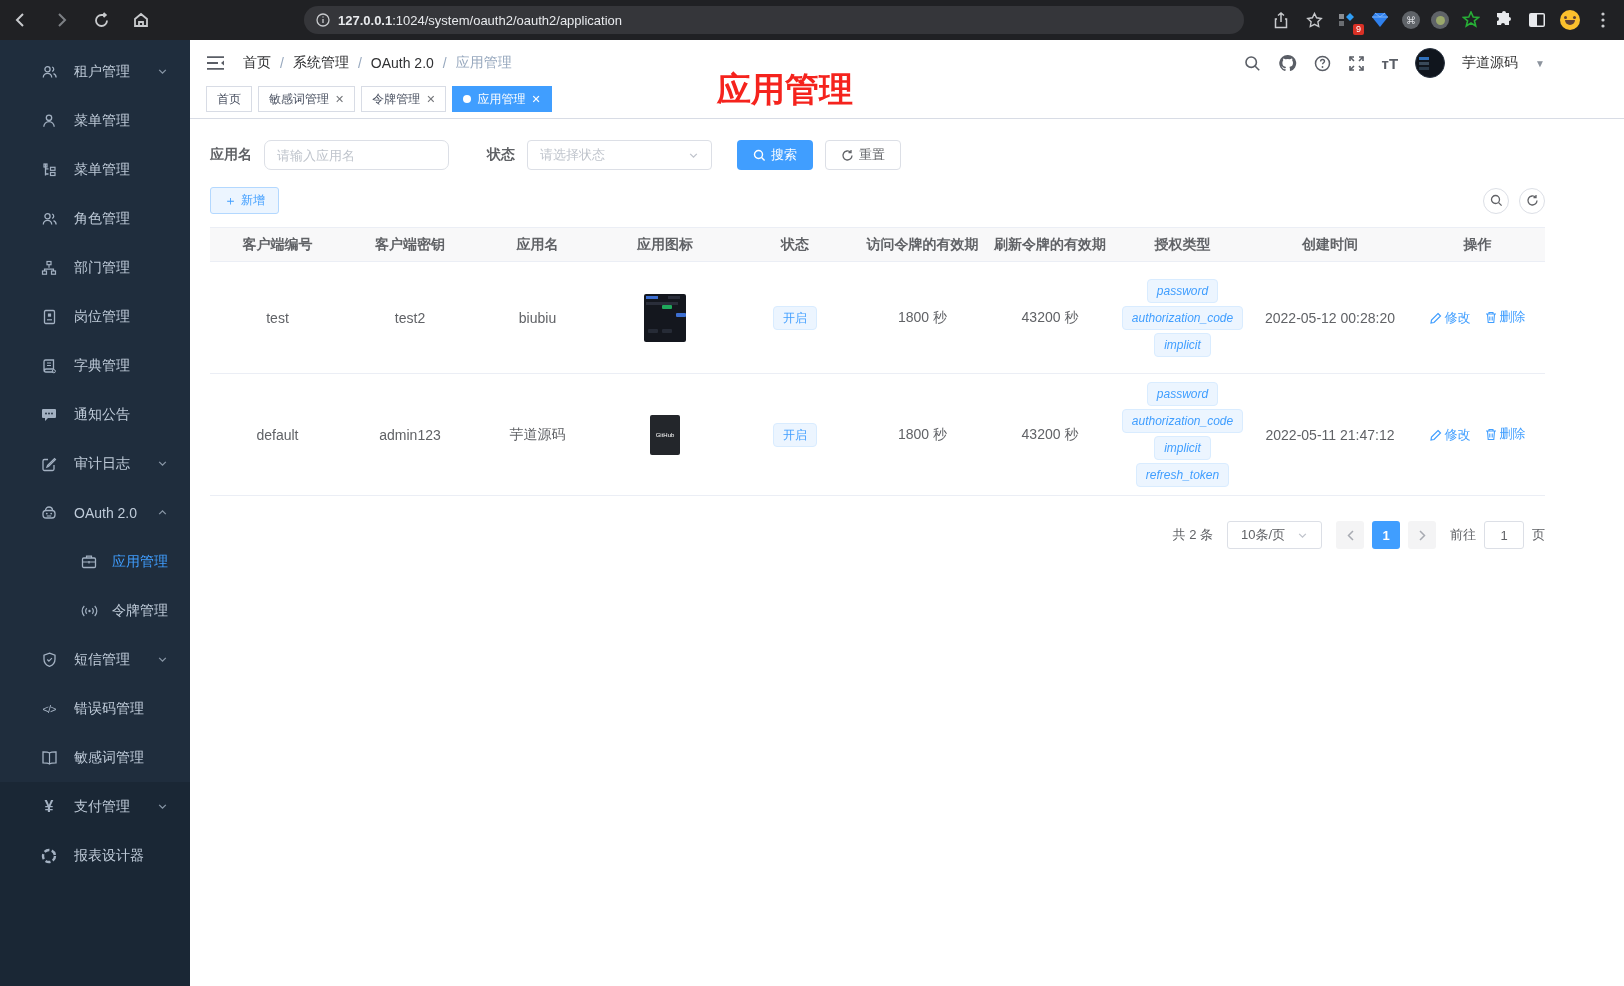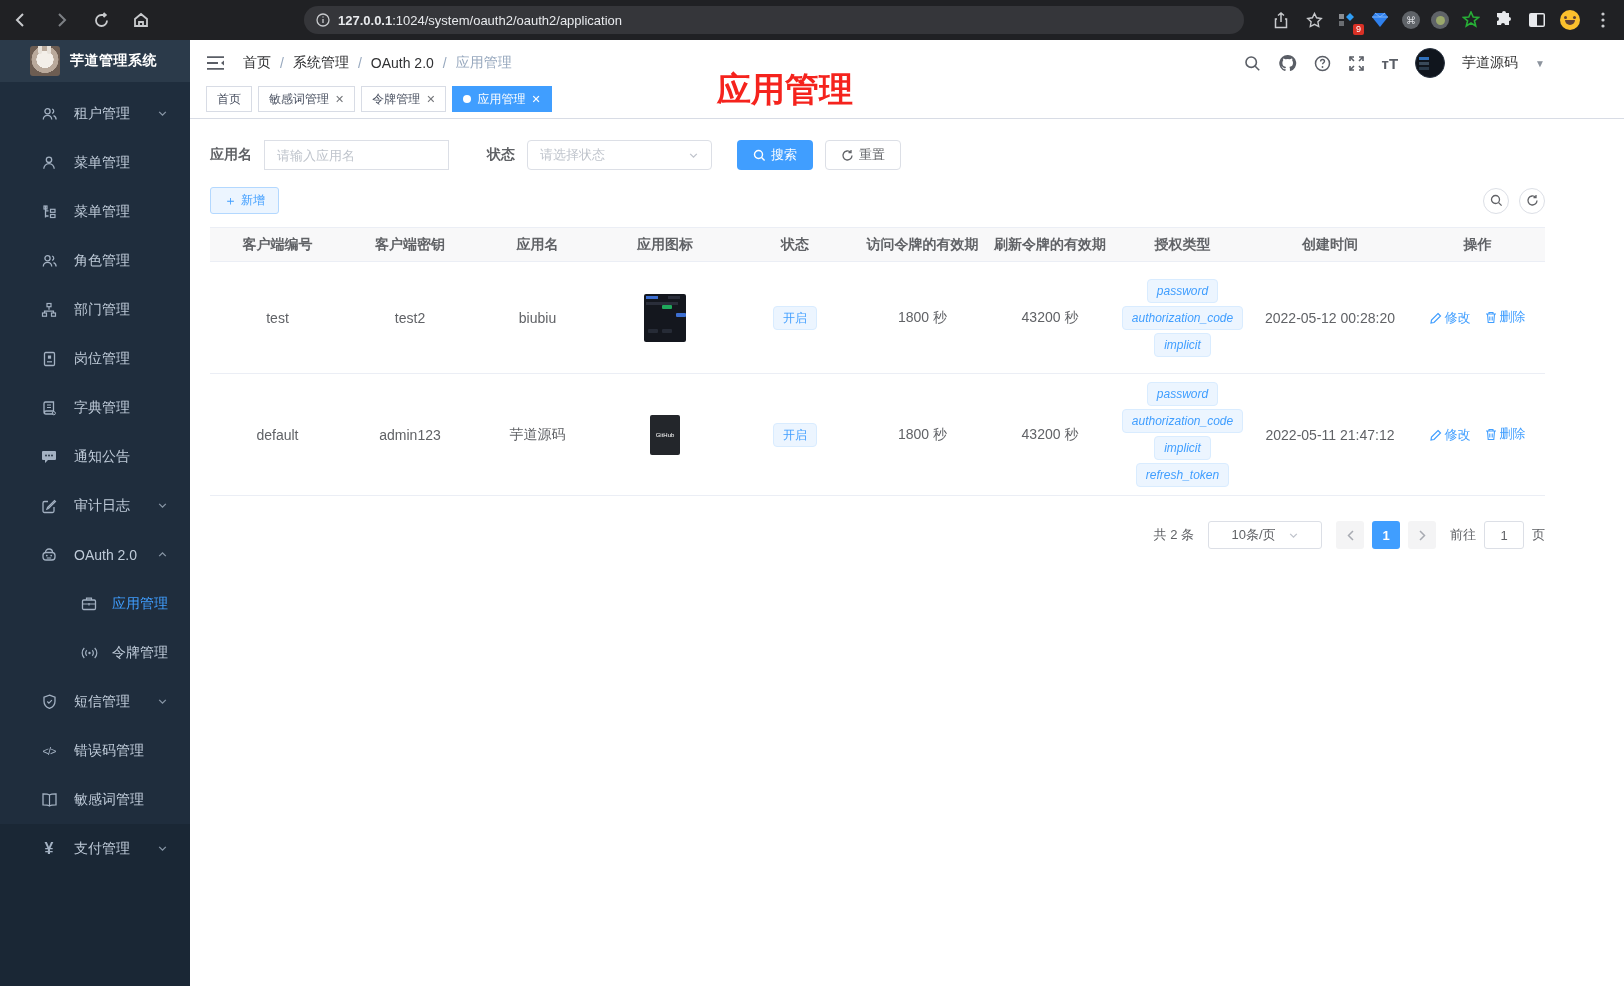--- a/index.html
+++ b/index.html
@@ -65,21 +65,21 @@
   .tab .x { font-size:11px; color:#74767a; }
   .tab.active { background:#409eff; border-color:#409eff; color:#fff; }
   .tab.active .x { color:#fff; }
   .tab .dot { width:8px; height:8px; border-radius:50%; background:#fff; }
 
   .content { position:relative; padding:0 79px 0 20px; }
 
   
   .filters { display:flex; align-items:center; margin-top:21px; height:30px; }
   .f-label { font-size:14px; color:#606266; font-weight:600; margin-right:12px; }
-  .f-input { width:185px; height:30px; border:1px solid #dcdfe6; border-radius:0; padding:0 12px; font-size:13px; color:#606266; font-family:inherit; }
+  .f-input { width:185px; height:30px; border:1px solid #dcdfe6; border-radius:7px; padding:0 12px; font-size:13px; color:#606266; font-family:inherit; }
   .f-input::placeholder { color:#bfc4cc; }
   .f-select { width:185px; height:30px; border:1px solid #dcdfe6; border-radius:4px; padding:0 12px; font-size:13px; color:#bfc4cc; display:flex; align-items:center; justify-content:space-between; cursor:pointer; }
   .f-select .chev2 { color:#c0c4cc; }
   .gap40 { width:38px; }
   .btn { height:30px; border-radius:4px; font-size:13px; display:inline-flex; align-items:center; gap:5px; padding:0 15px; cursor:pointer; border:1px solid transparent; font-family:inherit; }
   .btn-primary { background:#409eff; color:#fff; margin-left:25px; }
   .btn-plain { background:#fff; border-color:#dcdfe6; color:#606266; margin-left:12px; }
 
   
   .toolbar { margin-top:17px; display:flex; align-items:center; }
@@ -97,21 +97,21 @@
   .grants { display:flex; flex-direction:column; align-items:center; gap:3px;font-style:italic; }
   .op-link { color:#409eff; font-size:13px; cursor:pointer; display:inline-flex; align-items:center; gap:3px; }
   .op-link + .op-link { margin-left:14px; }
   .thumb1 { width:42px; height:48px; margin:0 auto; background:#14171e; border-radius:2px; position:relative; overflow:hidden; }
   .thumb1:before { content:""; position:absolute; left:2px; top:2px; width:12px; height:3px; background:#3d6fd1; box-shadow:22px 0 0 #2a2e3a, 0 6px 0 #2a2e3a, 10px 6px 0 #2a2e3a, 20px 6px 0 #2a2e3a; }
   .thumb1:after { content:""; position:absolute; left:18px; top:11px; width:10px; height:4px; background:#1fa85c; border-radius:1px; box-shadow:14px 8px 0 #3d6fd1, -14px 24px 0 #262b36, 0 24px 0 #262b36; }
   .thumb2 { width:30px; height:40px; margin:0 auto; background:#23262b; border-radius:2px; display:flex; align-items:center; justify-content:center; color:#fff; font-size:6px; }
 
   
   .pager { margin-top:25px; display:flex; align-items:center; justify-content:flex-end; gap:14px; font-size:13px; color:#606266; }
-  .psel { width:114px; height:28px; border:1px solid #dcdfe6; border-radius:3px; display:flex; align-items:center; justify-content:center; gap:12px; color:#606266; cursor:pointer; }
+  .psel { width:95px; height:28px; border:1px solid #dcdfe6; border-radius:3px; display:flex; align-items:center; justify-content:center; gap:12px; color:#606266; cursor:pointer; }
   .pbtn { width:28px; height:28px; border-radius:3px; background:#f4f4f5; color:#a8abb2; display:flex; align-items:center; justify-content:center; cursor:pointer; font-size:12px; }
   .pcur { width:28px; height:28px; border-radius:3px; background:#409eff; color:#fff; display:flex; align-items:center; justify-content:center; font-weight:700; cursor:pointer; }
   .goto-input { width:40px; height:28px; border:1px solid #dcdfe6; border-radius:3px; text-align:center; font-size:13px; color:#606266; font-family:inherit; }
   .pgroup { display:flex; align-items:center; gap:8px; }
 </style>
 </head>
 <body>
 
 <div class="browser">
   <div class="b-nav">
@@ -201,24 +201,20 @@
           <circle cx="2" cy="8" r="1.6" fill="#c8cacd"></circle>
           <circle cx="2" cy="14" r="1.6" fill="#c8cacd"></circle>
         </svg>
       </span>
   </div>
 </div>
 
 <div class="app">
 
   <div class="sidebar">
-    <div class="logo">
-      <span class="logo-img"></span>
-      <span class="logo-title">芋道管理系统</span>
-    </div>
     <div class="menu">
       <div class="mi">
         <span class="mic">
             <svg width="17" height="16" viewBox="0 0 16 16">
               <circle cx="6" cy="5.2" r="2.6" fill="none" stroke="currentColor" stroke-width="1.3"></circle>
               <path d="M1.8 13.6c0-2.4 1.9-4.3 4.2-4.3s4.2 1.9 4.2 4.3" fill="none" stroke="currentColor" stroke-width="1.3"></path>
               <path d="M10.6 3a2.3 2.3 0 0 1 0 4.4M12 9.6c1.6.6 2.6 2.1 2.6 4" fill="none" stroke="currentColor" stroke-width="1.3"></path>
             </svg>
           </span>
         <span class="mil">租户管理</span>
@@ -380,20 +376,28 @@
     </div>
     <div class="side-bottom">
       <div class="mi" style="padding-left:40px;">
         <span class="mic yen-ic">¥</span>
         <span class="mil">支付管理</span>
         <span class="chev">
             <svg width="11" height="11" viewBox="0 0 10 10">
               <path d="M2 3.5l3 3 3-3" fill="none" stroke="currentColor" stroke-width="1.2"></path>
             </svg>
           </span>
+      </div>
+      <div class="mi">
+        <span class="mic">
+            <svg width="16" height="16" viewBox="0 0 16 16">
+              <circle cx="8" cy="8" r="6" fill="none" stroke="currentColor" stroke-width="2.4" stroke-dasharray="5.2 2.4"></circle>
+            </svg>
+          </span>
+        <span class="mil">报表设计器</span>
       </div>
     </div>
   </div>
 
   <div class="main">
     <div class="annotation">应用管理</div>
 
     <div class="hd">
       <span class="hamb">
           <svg width="19" height="16" viewBox="0 0 19 16">

